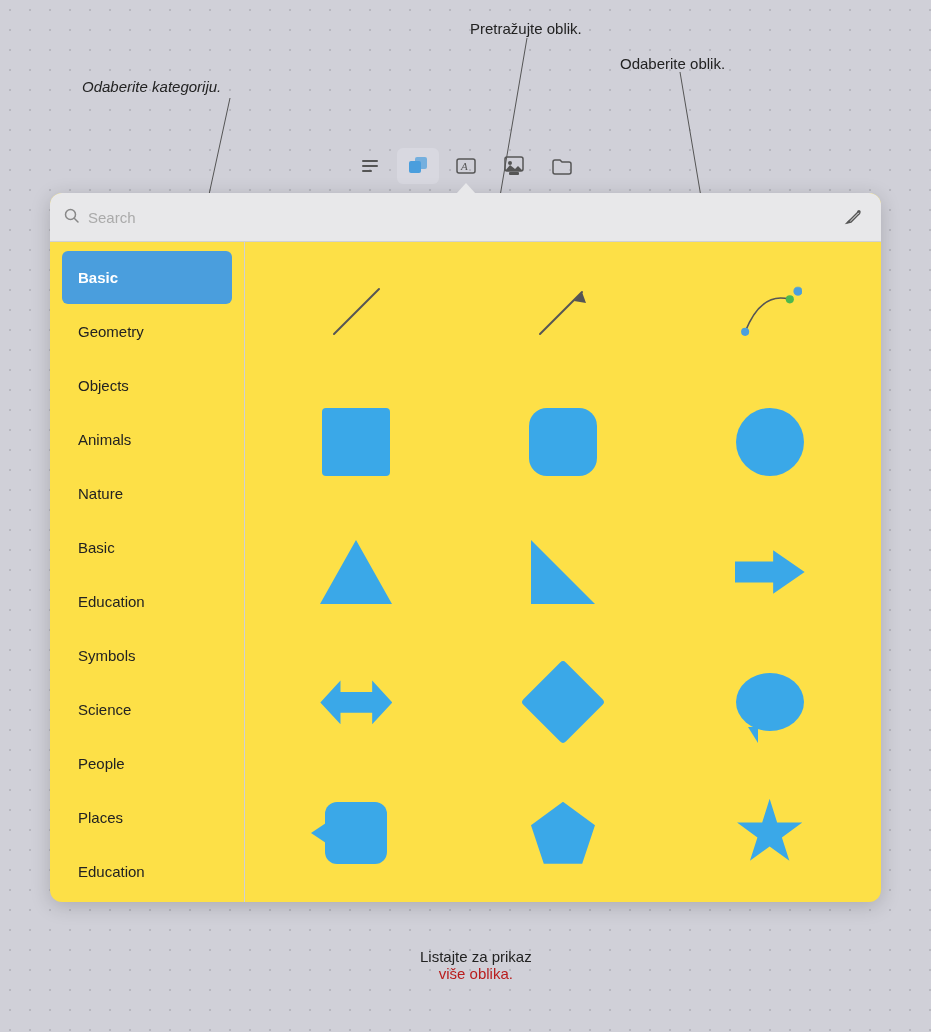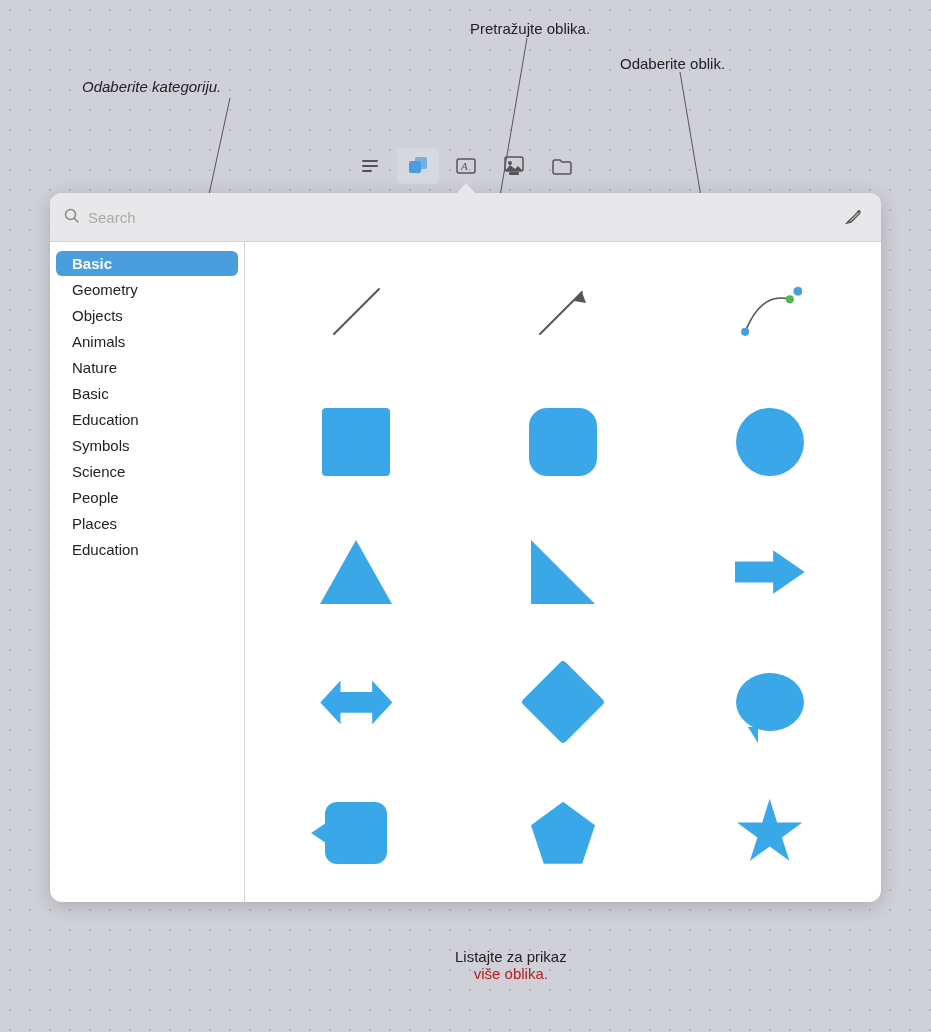--- a/index.html
+++ b/index.html
@@ -67,21 +67,21 @@
       z-index: 10;
     }
 
     
     .panel {
       position: absolute;
       top: 193px;
       left: 50px;
       right: 50px;
       bottom: 130px;
-      background: #ffffff;
+      background: #fde047;
       border-radius: 12px;
       box-shadow: 0 4px 20px rgba(0,0,0,0.18);
       display: flex;
       flex-direction: column;
       overflow: hidden;
     }
 
     
     .search-bar {
       padding: 10px 14px 10px 14px;
@@ -134,26 +134,26 @@
     
     .sidebar {
       width: 195px;
       flex-shrink: 0;
       padding: 8px 0;
       overflow-y: auto;
       border-right: 1px solid #d0d0d4;
     }
 
     .sidebar-item {
-      padding: 4px 16px;
+      padding: 18px 16px;
       font-size: 15px;
       color: #222;
       cursor: pointer;
       border-radius: 6px;
-      margin: 1px 6px;
+      margin: 1px 12px;
     }
 
     .sidebar-item.active {
       background: #4a9edd;
       color: #fff;
       font-weight: 600;
     }
 
     
     .shapes-area {
@@ -312,21 +312,21 @@
       width: 931px;
       height: 1032px;
       pointer-events: none;
     }
   </style>
 </head>
 <body>
 
 <div class="annotation" style="top:78px; left:82px;font-style:italic;">Odaberite kategoriju.</div>
 
-<div class="annotation" style="top:20px; left:470px;">Pretražujte oblika.</div>
+<div class="annotation" style="top:20px; left:470px;">Pretražujte oblik.</div>
 
 <div class="annotation" style="top:55px; left:620px;">Odaberite oblik.</div>
 
 <svg class="ann-svg">
 
   <line x1="230" y1="98" x2="185" y2="305" stroke="#555" stroke-width="1"></line>
 
   <line x1="527" y1="38" x2="490" y2="255" stroke="#555" stroke-width="1"></line>
 
   <line x1="680" y1="72" x2="720" y2="310" stroke="#555" stroke-width="1"></line>
@@ -484,16 +484,16 @@
       </div>
 
       <div class="shape-cell">
         <div class="shape-star"></div>
       </div>
 
     </div>
   </div>
 </div>
 
-<div style="position:absolute; bottom:50px; left:420px; text-align:center;margin-left:35px;">
+<div style="position:absolute; bottom:50px; left:420px; text-align:center;">
   <div style="font-size:15px; color:#222;">Listajte za prikaz</div>
   <div style="font-size:15px; color:#b91c1c;">više oblika.</div>
 </div>
 
 </body></html>

